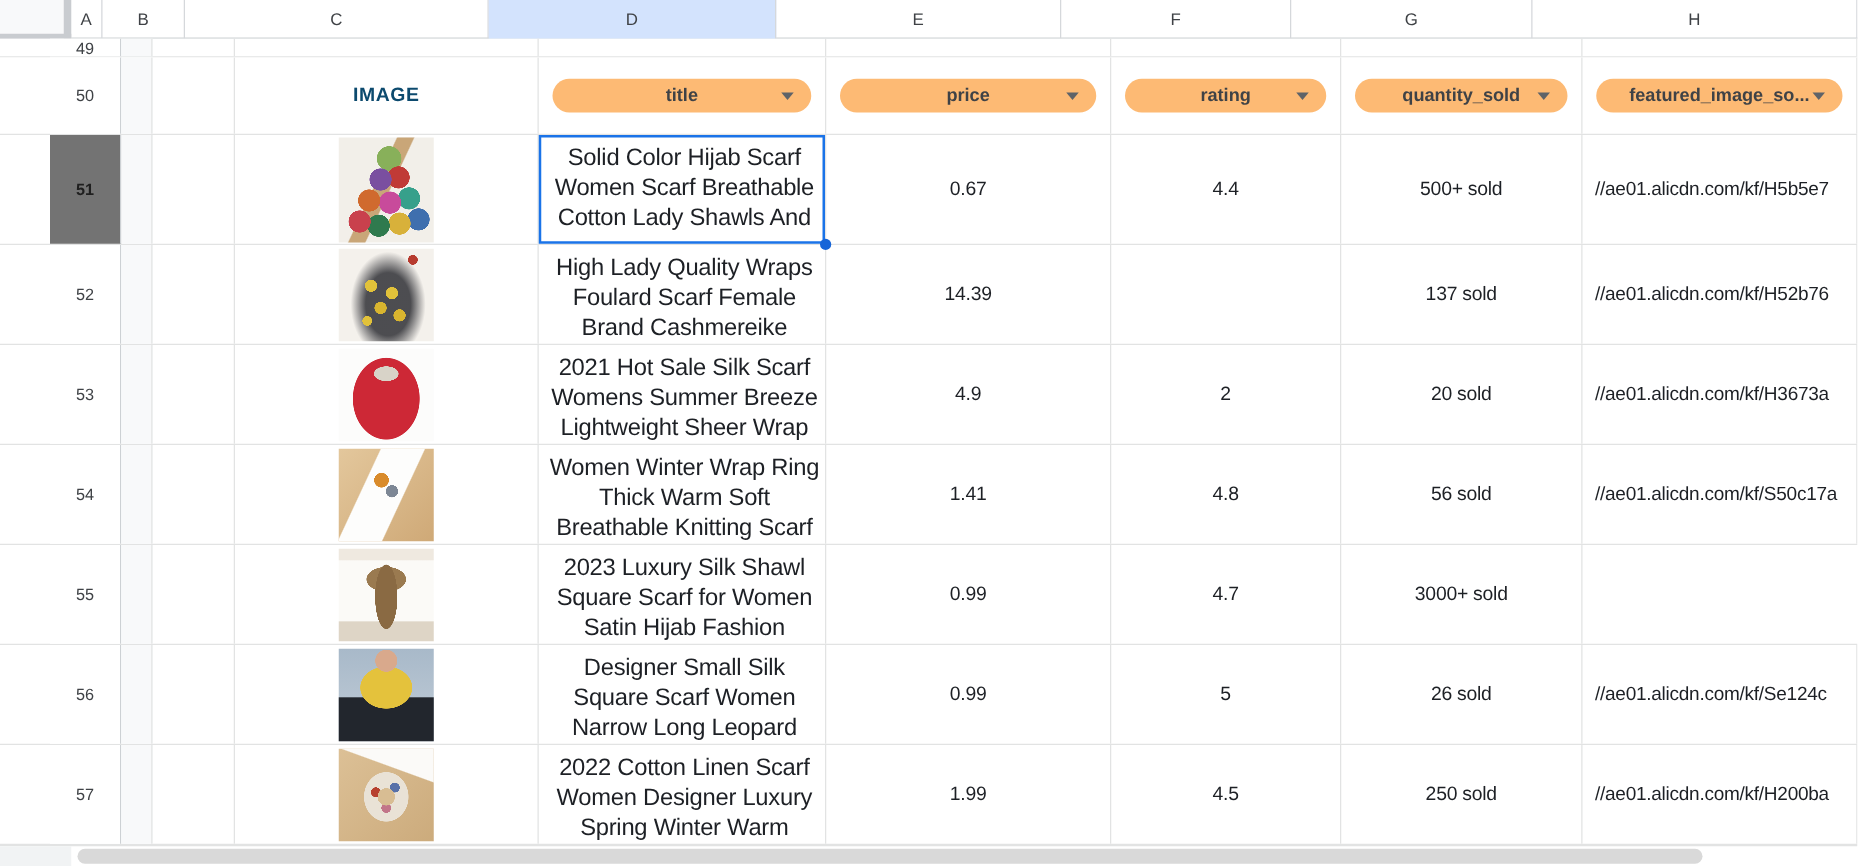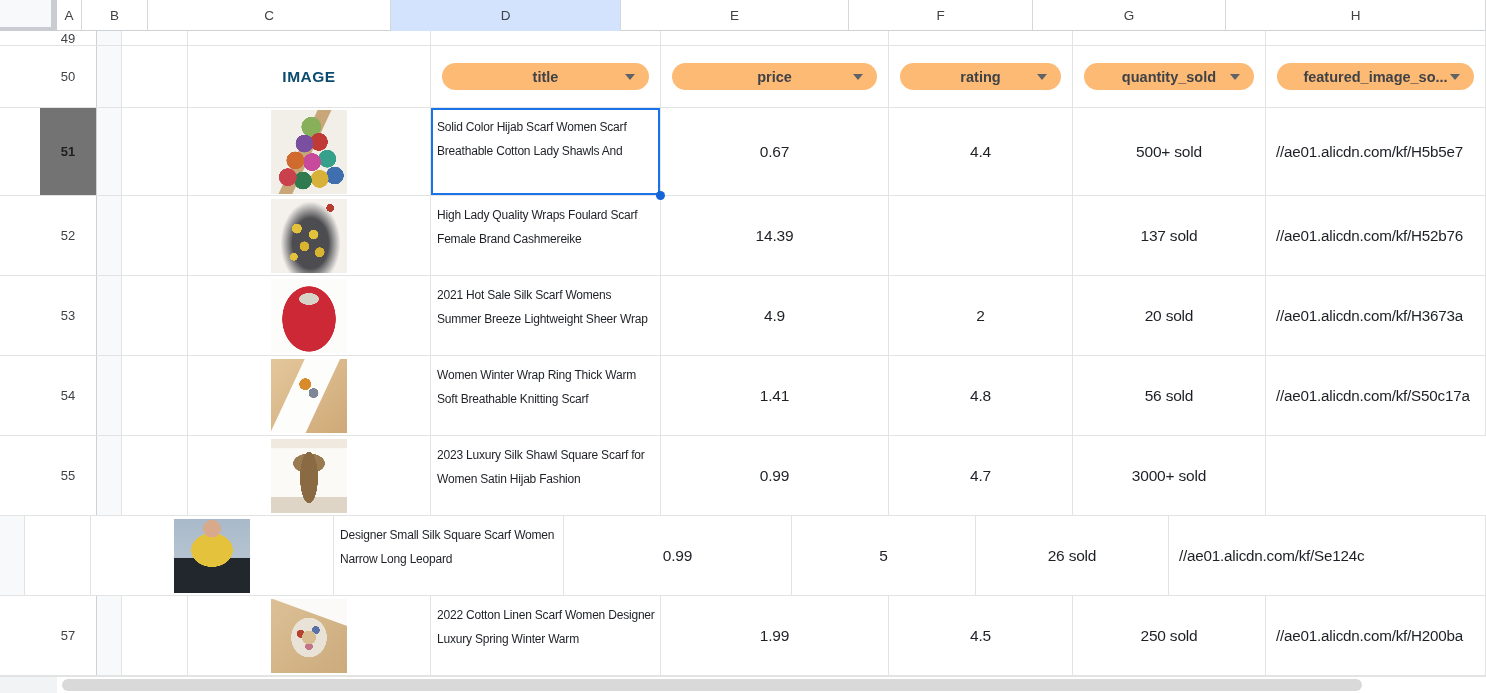--- a/index.html
+++ b/index.html
@@ -44,21 +44,21 @@
   .pill-cell { display:flex; align-items:center; }
   .pill { position:relative; height:27px; border-radius:14px; background:#fdba74;
           margin:0 11px; width:calc(100% - 22px);
           display:flex; align-items:center; justify-content:center;
           font-weight:bold; font-size:14.5px; color:#3f4246; cursor:pointer; }
   .tri { position:absolute; right:14px; top:50%; transform:translateY(-50%);
          width:0; height:0; border-left:5px solid transparent; border-right:5px solid transparent;
          border-top:6px solid #5f6368; }
 
   
-  .title-cell { font-size:12px; line-height:24px; color:#1d2025; padding:7px 2px 0 6px; letter-spacing:-0.2px; }
+  .title-cell { font-size:19px; line-height:24px; color:#1d2025; padding:7px 2px 0 6px; letter-spacing:-0.2px;text-align:center; }
   .num-cell   { display:flex; align-items:center; justify-content:center; font-size:15.5px; color:#1d2025; letter-spacing:-0.2px; }
   .url-cell   { display:flex; align-items:center; font-size:15.2px; color:#1d2025; padding-left:10px;
                 white-space:nowrap; letter-spacing:-0.2px; }
   .img-cell   { display:flex; align-items:center; justify-content:center; }
 
   
   .cell.selcell { overflow:visible; }
   .sel-border { position:absolute; inset:0; border:2px solid #1a73e8; pointer-events:none; z-index:4; }
   .fill-handle { position:absolute; right:-5px; bottom:-5px; width:9px; height:9px; border-radius:50%;
                  background:#1665d8; z-index:5; cursor:crosshair; }
@@ -257,20 +257,21 @@
     <div class="cell w-c img-cell">
       <div class="pimg img5"></div>
     </div>
     <div class="cell w-d title-cell">2023 Luxury Silk Shawl Square Scarf for Women Satin Hijab Fashion</div>
     <div class="cell w-e num-cell">0.99</div>
     <div class="cell w-f num-cell">4.7</div>
     <div class="cell w-g num-cell">3000+ sold</div>
   </div>
 
   <div class="grow r-std">
+    <div class="cell rowhdr w-rowhdr">56</div>
     <div class="cell colA w-a"></div>
     <div class="cell w-b"></div>
     <div class="cell w-c img-cell">
       <div class="pimg img6"></div>
     </div>
     <div class="cell w-d title-cell">Designer Small Silk Square Scarf Women Narrow Long Leopard</div>
     <div class="cell w-e num-cell">0.99</div>
     <div class="cell w-f num-cell">5</div>
     <div class="cell w-g num-cell">26 sold</div>
     <div class="cell w-h url-cell">//ae01.alicdn.com/kf/Se124c</div>

